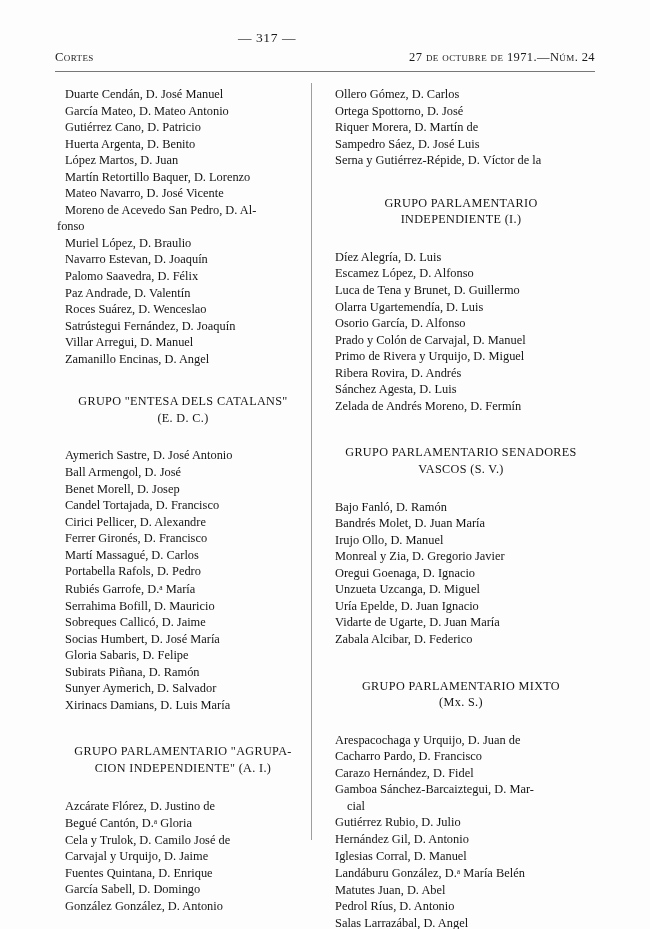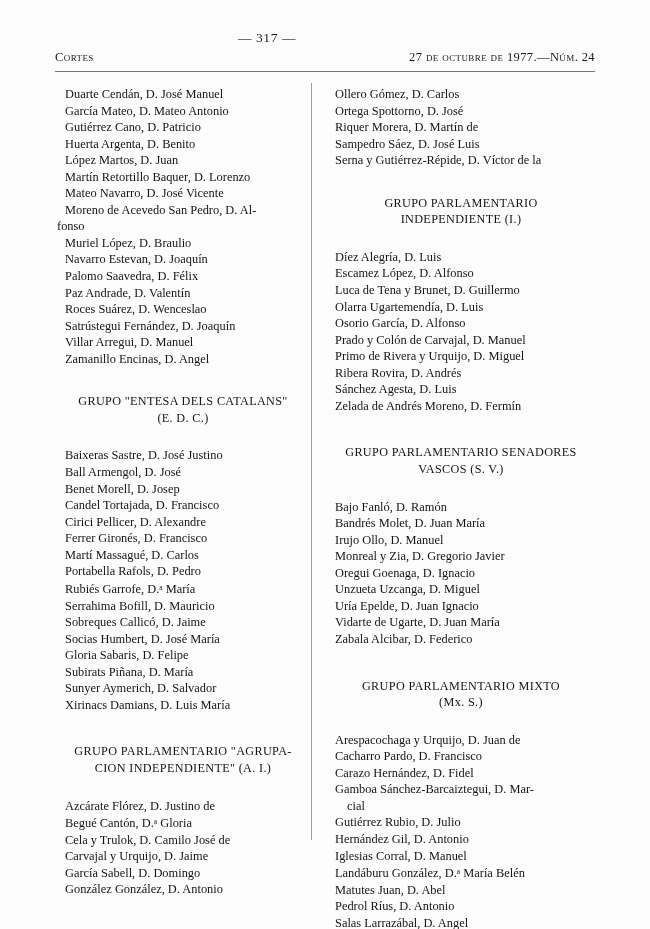--- a/index.html
+++ b/index.html
@@ -125,21 +125,21 @@
 </style>
 </head>
 <body>
 
 <div id="page">
 
   <div id="folio">— 317 —</div>
 
   <div id="running-head">
     <span id="head-left" class="smallcaps">Cortes</span>
-    <span id="head-right" class="smallcaps">27 de octubre de 1977.—Núm. 24</span>
+    <span id="head-right" class="smallcaps">27 de octubre de 1971.—Núm. 24</span>
   </div>
   <div id="head-rule"></div>
 
   <div id="col-rule"></div>
 
   <div class="column" id="col-left">
       <ul class="name-list">
         <li class="indent">Duarte Cendán, D. José Manuel</li>
         <li class="indent">García Mateo, D. Mateo Antonio</li>
         <li class="indent">Gutiérrez Cano, D. Patricio</li>
@@ -153,44 +153,45 @@
         <li class="indent">Palomo Saavedra, D. Félix</li>
         <li class="indent">Paz Andrade, D. Valentín</li>
         <li class="indent">Roces Suárez, D. Wenceslao</li>
         <li class="indent">Satrústegui Fernández, D. Joaquín</li>
         <li class="indent">Villar Arregui, D. Manuel</li>
         <li class="indent">Zamanillo Encinas, D. Angel</li>
       </ul>
       <div class="group-title lead">GRUPO "ENTESA DELS CATALANS"
 (E. D. C.)</div>
       <ul class="name-list after-title">
-        <li class="indent">Baixeras Sastre, D. José Justino</li>
+        <li class="indent">Aymerich Sastre, D. José Antonio</li>
         <li class="indent">Ball Armengol, D. José</li>
         <li class="indent">Benet Morell, D. Josep</li>
         <li class="indent">Candel Tortajada, D. Francisco</li>
         <li class="indent">Cirici Pellicer, D. Alexandre</li>
         <li class="indent">Ferrer Gironés, D. Francisco</li>
         <li class="indent">Martí Massagué, D. Carlos</li>
         <li class="indent">Portabella Rafols, D. Pedro</li>
         <li class="indent">Rubiés Garrofe, D.<sup class="ord">a</sup> María</li>
         <li class="indent">Serrahima Bofill, D. Mauricio</li>
         <li class="indent">Sobreques Callicó, D. Jaime</li>
         <li class="indent">Socias Humbert, D. José María</li>
         <li class="indent">Gloria Sabaris, D. Felipe</li>
-        <li class="indent">Subirats Piñana, D. María</li>
+        <li class="indent">Subirats Piñana, D. Ramón</li>
         <li class="indent">Sunyer Aymerich, D. Salvador</li>
         <li class="indent">Xirinacs Damians, D. Luis María</li>
       </ul>
       <div class="group-title lead-big wide">GRUPO PARLAMENTARIO "AGRUPA-
 CION INDEPENDIENTE" (A. I.)</div>
       <ul class="name-list after-title">
         <li class="indent">Azcárate Flórez, D. Justino de</li>
         <li class="indent">Begué Cantón, D.<sup class="ord">a</sup> Gloria</li>
         <li class="indent">Cela y Trulok, D. Camilo José de</li>
         <li class="indent">Carvajal y Urquijo, D. Jaime</li>
+        <li class="indent">Fuentes Quintana, D. Enrique</li>
         <li class="indent">García Sabell, D. Domingo</li>
         <li class="indent">González González, D. Antonio</li>
       </ul>
     </div>
   <div class="column" id="col-right">
       <ul class="name-list">
         <li class="indent">Ollero Gómez, D. Carlos</li>
         <li class="indent">Ortega Spottorno, D. José</li>
         <li class="indent">Riquer Morera, D. Martín de</li>
         <li class="indent">Sampedro Sáez, D. José Luis</li>

